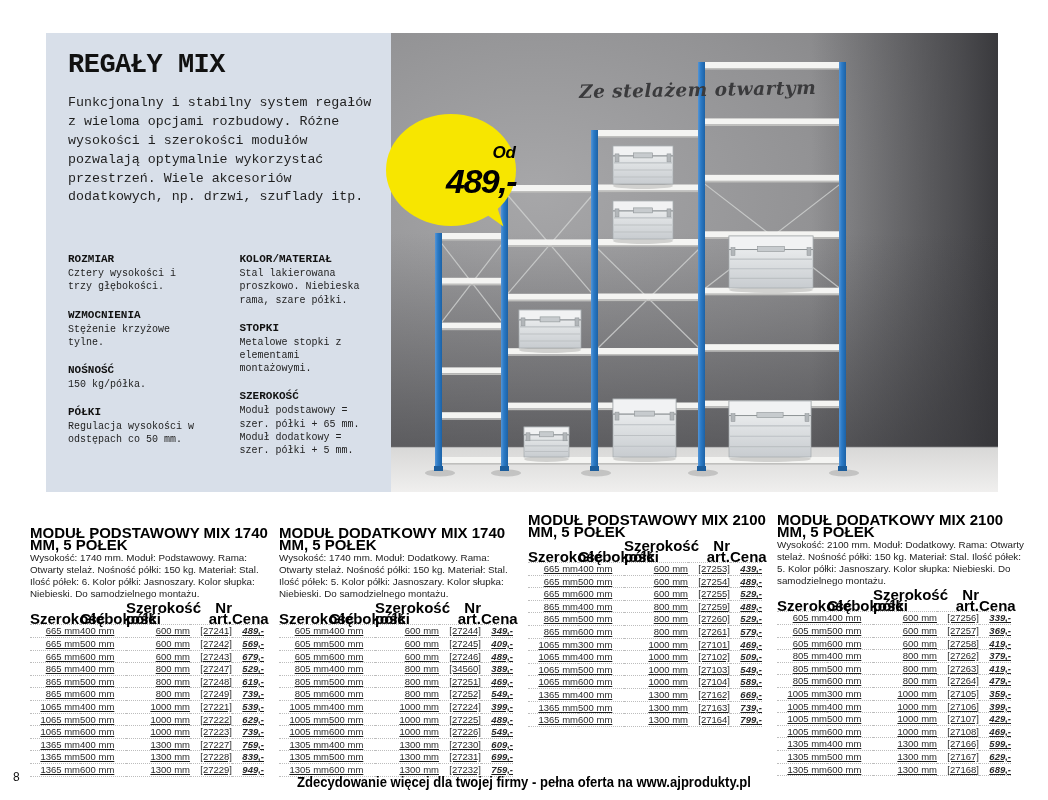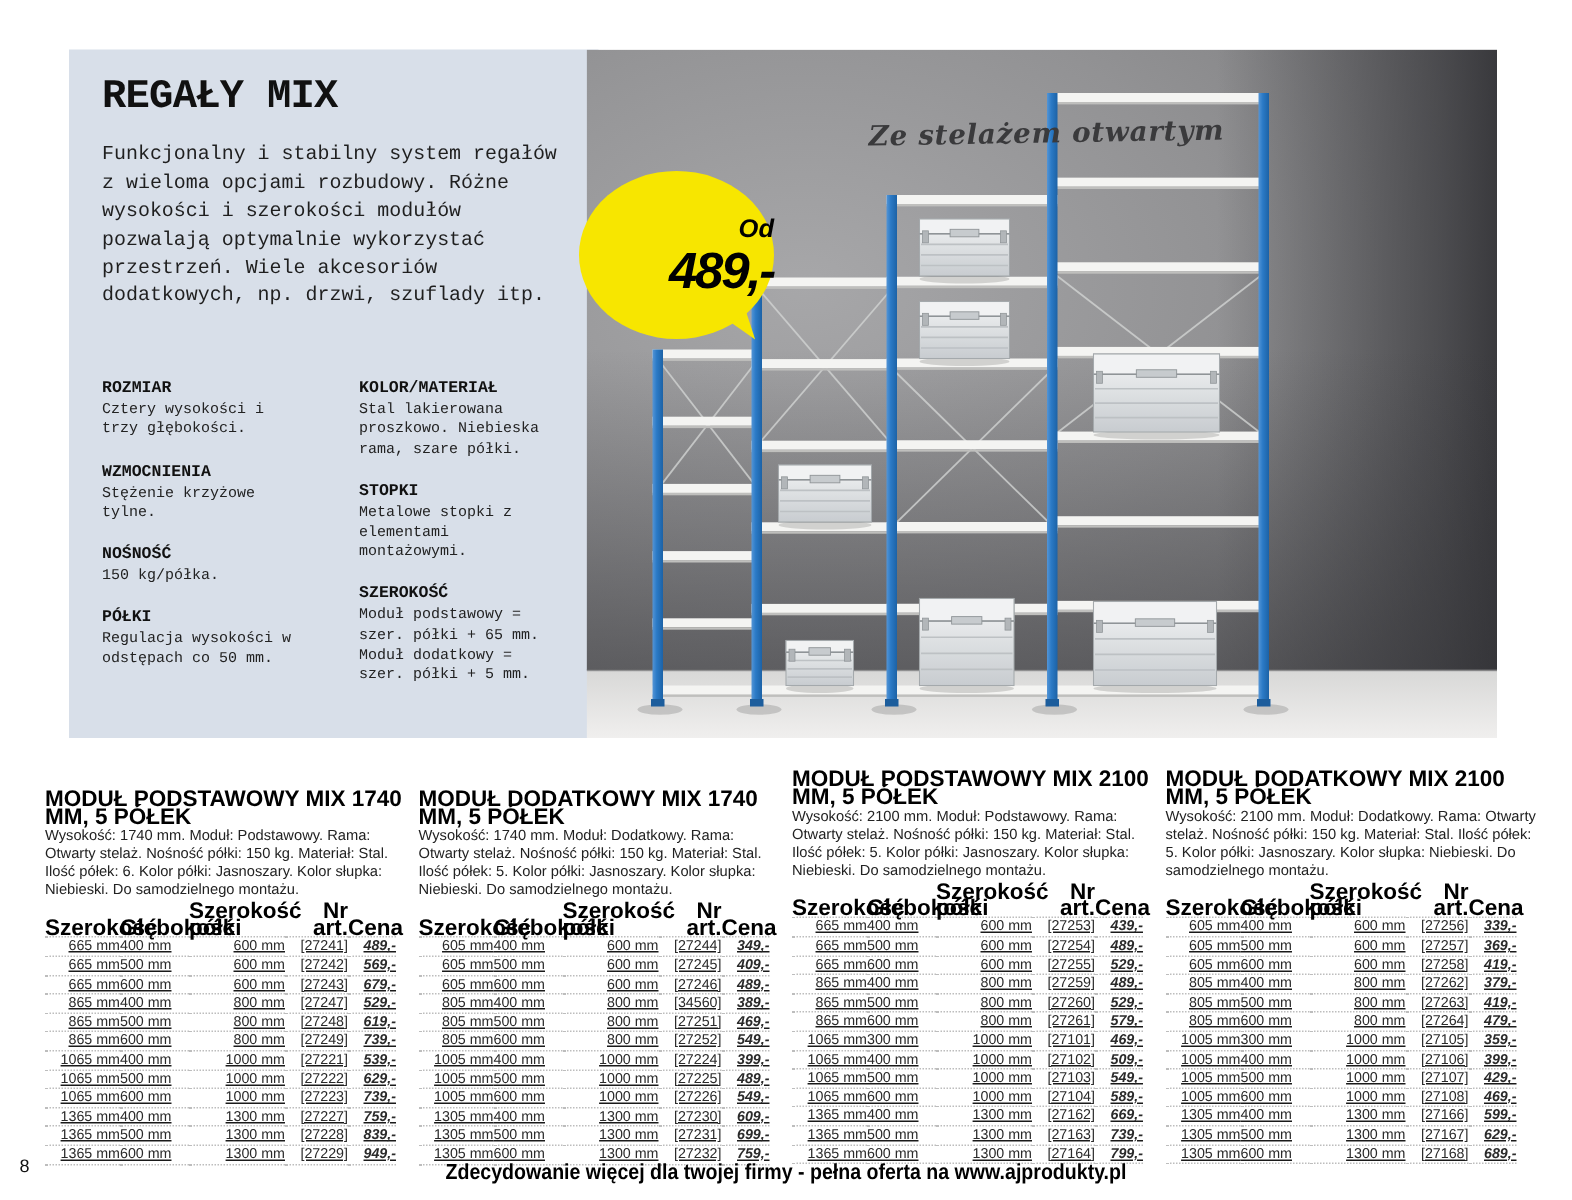--- a/index.html
+++ b/index.html
@@ -599,21 +599,20 @@
               <td class="c1">600 mm</td>
               <td class="c2">1300 mm</td>
               <td class="c3">[27232]</td>
               <td class="c4">759,-</td>
             </tr>
           </tbody>
         </table>
       </div>
     <div class="ptable-wrap">
         <div class="ptable-title">MODUŁ PODSTAWOWY MIX 2100 MM, 5 PÓŁEK</div>
-        <div class="ptable-desc">Wysokość: 2100 mm. Moduł: Podstawowy. Rama: Otwarty stelaż. Nośność półki: 150 kg. Materiał: Stal. Ilość półek: 5. Kolor półki: Jasnoszary. Kolor słupka: Niebieski. Do samodzielnego montażu.</div>
         <table class="ptable">
           <colgroup>
             <col style="width: 50px;">
             <col style="width: 46px;">
             <col style="width: 64px;">
             <col style="width: 42px;">
             <col style="width: 32px;">
           </colgroup>
           <thead>
             <tr>

